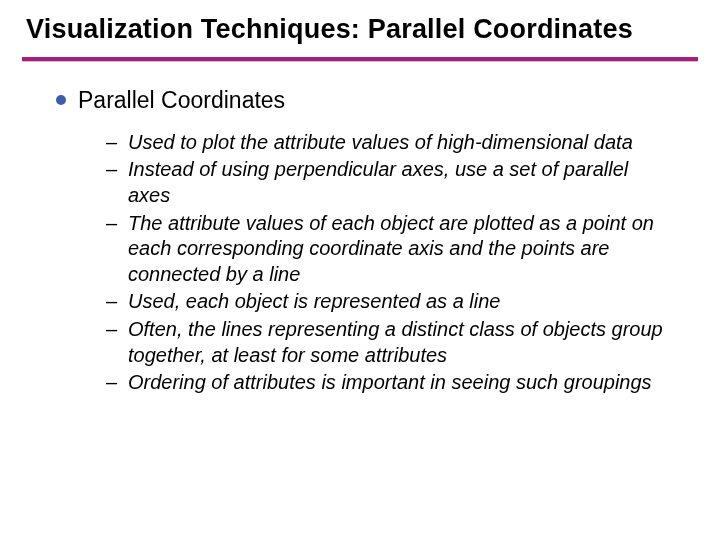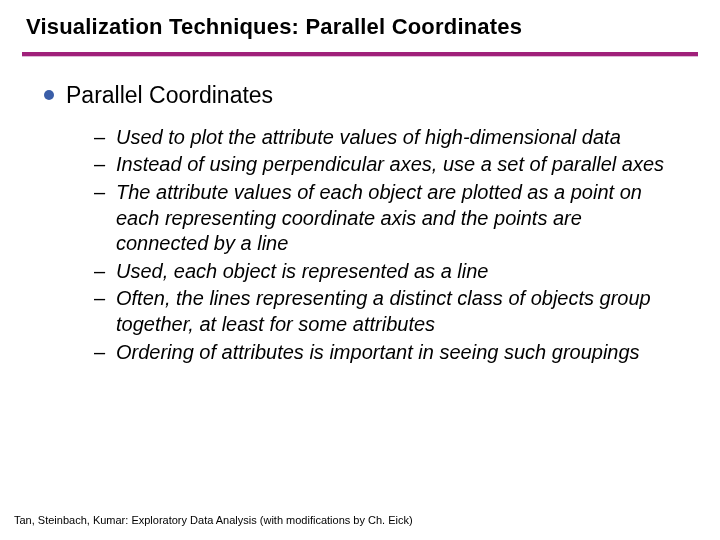--- a/index.html
+++ b/index.html
@@ -13,32 +13,32 @@
     overflow: hidden;
   }
   .slide {
     position: relative;
     width: 720px;
     height: 540px;
     box-sizing: border-box;
   }
   .title {
     font-weight: bold;
-    font-size: 22px;
+    font-size: 27px;
     padding: 14px 20px 6px 26px;
     letter-spacing: 0.2px;
   }
   .rule {
     margin: 6px 22px 0 22px;
     height: 4px;
     background: #a0207a;
     border-bottom: 1px solid #e0b8d6;
   }
   .content {
-    padding: 24px 40px 0 44px;
+    padding: 24px 40px 0 56px;
   }
   .l1 {
     display: flex;
     align-items: flex-start;
     margin-bottom: 6px;
   }
   .l1-bullet {
     width: 10px;
     height: 10px;
     border-radius: 50%;
@@ -98,32 +98,31 @@
       <div class="l2">
         <div class="l2-dash">–</div>
         <div class="l2-text">Used to plot the attribute values of high-dimensional data</div>
       </div>
       <div class="l2">
         <div class="l2-dash">–</div>
         <div class="l2-text">Instead of using perpendicular axes, use a set of parallel axes</div>
       </div>
       <div class="l2">
         <div class="l2-dash">–</div>
-        <div class="l2-text">The attribute values of each object are plotted as a point on each representing coordinate axis and the points are connected by a line</div>
+        <div class="l2-text">The attribute values of each object are plotted as a point on each corresponding coordinate axis and the points are connected by a line</div>
       </div>
       <div class="l2">
         <div class="l2-dash">–</div>
         <div class="l2-text">Used, each object is represented as a line</div>
       </div>
       <div class="l2">
         <div class="l2-dash">–</div>
         <div class="l2-text">Often, the lines representing a distinct class of objects group together, at least for some attributes</div>
       </div>
       <div class="l2">
         <div class="l2-dash">–</div>
         <div class="l2-text">Ordering of attributes is important in seeing such groupings</div>
       </div>
     </div>
   </div>
 
-  <div class="footer">Tan, Steinbach, Kumar: Exploratory Data Analysis (with modifications by Ch. Eick)</div>
 
 </div>
 
 </body></html>

